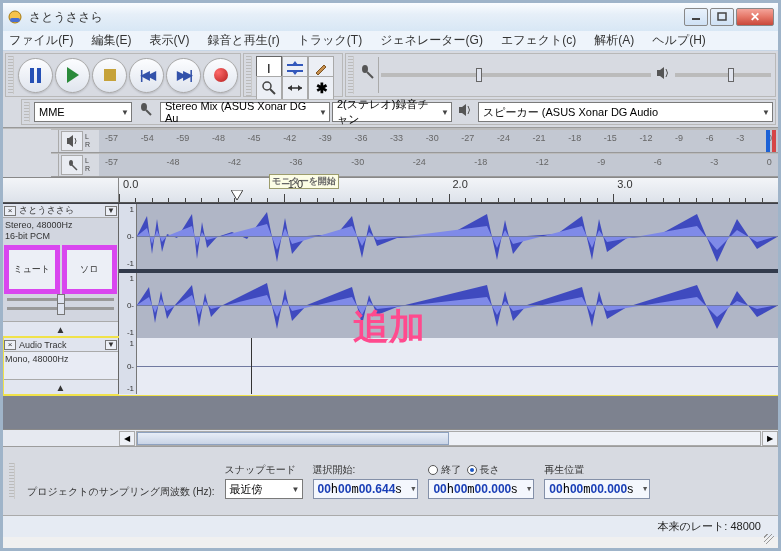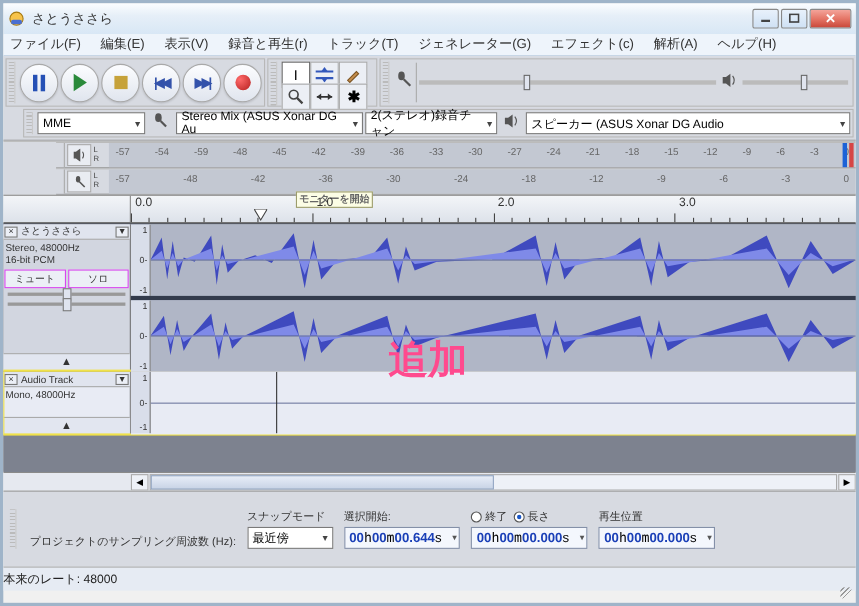--- a/index.html
+++ b/index.html
@@ -42,21 +42,21 @@
 
   
   .tracks-area { background:#7d828f; }
   .track { display:flex; border-top:1px solid #3e4049; }
   .trkpanel { width:116px; background: #d2d6e0; border-right:1px solid #666; display:flex; flex-direction:column; font-size:9px; color:#333; }
   .trkpanel .hdr { height:14px; display:flex; align-items:center; background:#e0e4ee; padding:0 1px; gap:1px; border-bottom:1px solid #aaa;}
   .trkpanel .hdr .x { width:12px; height:10px; border:1px solid #777; display:flex;align-items:center;justify-content:center;font-size:8px; background:#eceff6; cursor:pointer;}
   .trkpanel .hdr .nm { flex:1; padding:0 2px; overflow:hidden; white-space:nowrap;}
   .trkpanel .info { padding: 2px; line-height:11px;}
   .trkpanel .btns { display:flex; gap:2px; padding:1px;}
-  .trkpanel .btns .b { flex:1; border:1px solid #d946ef; background:#eceff6; text-align:center; font-size:9px; padding:1px 0; cursor:pointer;}
+  .trkpanel .btns .b { flex:1; border:5px solid #d946ef; background:#eceff6; text-align:center; font-size:9px; padding:13px 0; cursor:pointer;}
   .trkpanel .slider { margin:3px 4px; height:3px; background:#999; position:relative;}
   .trkpanel .slider::after { content:""; position:absolute; left:50%; top:-4px; width:6px; height:10px; background:#dfe4ef; border:1px solid #777; transform:translateX(-50%);}
   .trkpanel .expand { height:16px; background:#e2e6f0; border-top:1px solid #aaa; display:flex;align-items:center;justify-content:center; font-size:10px; cursor:pointer;}
 
   .wave { flex:1; background:#b0b6c6; position:relative; }
   .wave .ch { position:absolute; left:0; right:0; background:#b0b6c6; overflow:hidden; }
   .wave .ch .vscale { position:absolute; left:0; top:0; bottom:0; width:18px; background:#d9deea; border-right:1px solid #777; display:flex; flex-direction:column; justify-content:space-between; font-size:8px; padding:1px 2px; text-align:right; color:#333;}
   .wave .ch svg { position:absolute; left:18px; top:0; bottom:0; right:0; }
   .wave .midline { position:absolute; left:18px; right:0; height:1px; background:#7079a0;}
   .wave-sep { position:absolute; left:0; right:0; height:4px; background:#333b4c; }
@@ -74,21 +74,21 @@
 
   .selbar { background:#d7dae1; padding:16px 6px; display:flex; align-items:flex-end; gap:10px; font-size:11px; border-top:1px solid #9c9c9c; }
   .selbar .col { display:flex; flex-direction:column; gap:2px; }
   .selbar .col > .lbl { font-size:10px; color:#333; }
   .selbar .tc { height:20px; background:#f4f7fd; border:1px solid #8490a8; padding:0 16px 0 4px; font-family: monospace; font-size:12px; display:flex; align-items:center; position:relative; white-space:nowrap;}
   .selbar .tc::after { content:"▼"; position:absolute; right:2px; font-size:7px; color:#555;}
   .selbar .tc .d { color:#1a3fb7; font-weight:bold;}
   .selbar .radio { width:10px; height:10px; border-radius:50%; border:1px solid #555; display:inline-block; vertical-align:middle; background:#fff;}
   .selbar .radio.on::after { content:""; display:block; width:4px; height:4px; background:#1956c6; border-radius:50%; margin:2px auto;}
 
-  .statusbar { height:22px; background:#e6ebf3; border-top:1px solid #aaa; display:flex; align-items:center; justify-content:flex-start; padding:0 0; font-size:11px; color:#222;}
+  .statusbar { height:22px; background:#e6ebf3; border-top:1px solid #aaa; display:flex; align-items:center; justify-content:flex-end; padding:0 17px; font-size:11px; color:#222;}
   .statusbar::after { content:""; position:absolute; right:4px; bottom:4px; width:10px; height:10px; background:
      linear-gradient(135deg, transparent 0 2px,#999 2px 3px,transparent 3px 5px,#999 5px 6px,transparent 6px 8px,#999 8px 9px,transparent 9px);}
   
   .ic-play { width:0;height:0;border-left:12px solid #2a8a3a;border-top:8px solid transparent;border-bottom:8px solid transparent;}
   .ic-pause { display:flex; gap:3px;}
   .ic-pause div{ width:4px; height:15px; background:#2550b5;}
   .ic-stop { width:12px; height:12px; background:#c6a23a;}
   .ic-rec { width:14px; height:14px; border-radius:50%; background: radial-gradient(circle at 30% 30%, #ff6a6a, #b51f1f);}
   .ic-skip, .ic-ff { font-size:12px; color:#3352aa; letter-spacing:-3px; font-weight:bold;}
 </style>

